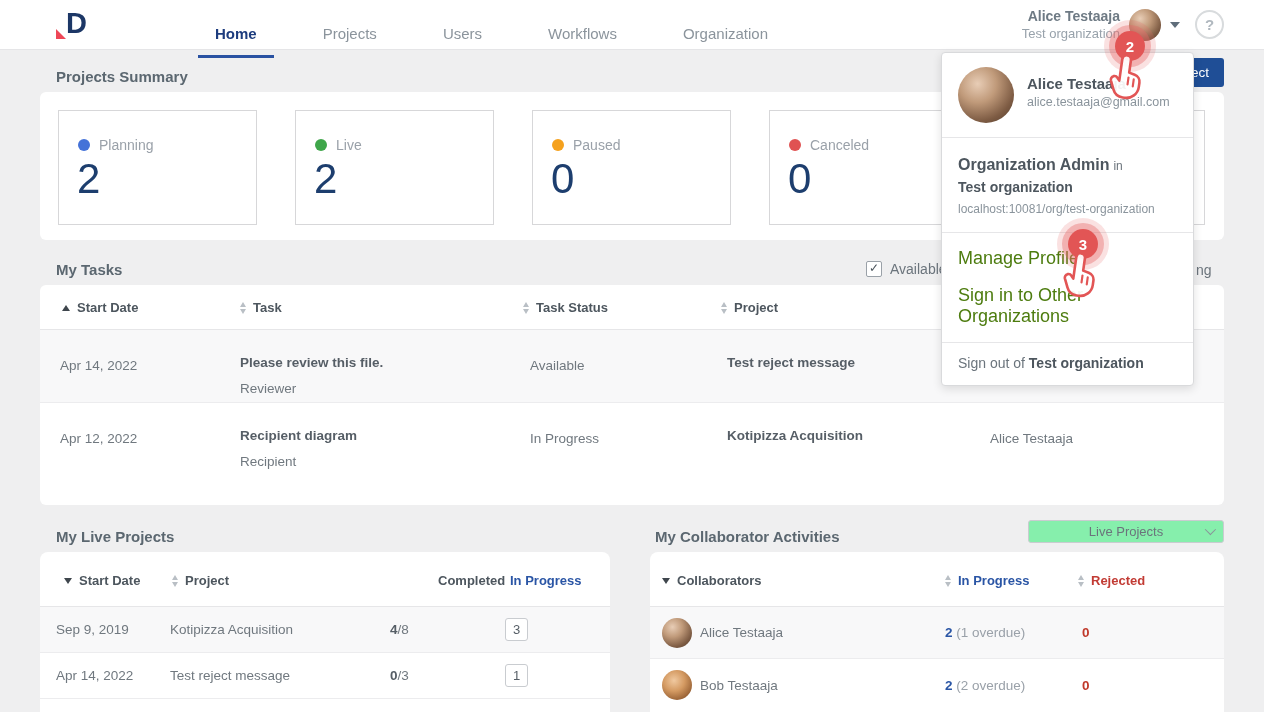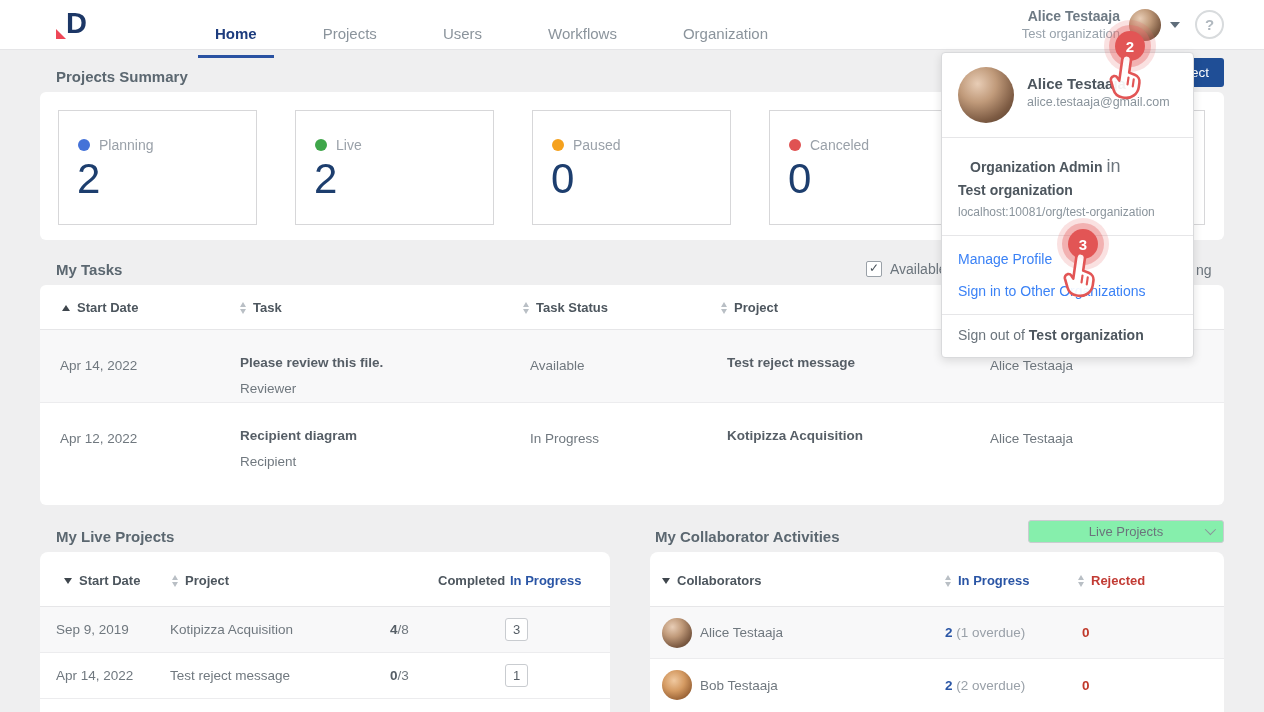--- a/index.html
+++ b/index.html
@@ -106,26 +106,26 @@
                  transform:rotate(45deg) translateY(-2px); }
   
   .user-menu { position:absolute; left:941px; top:52px; width:253px; background:#fff;
                border:1px solid #d9dadc; border-radius:4px; box-shadow:0 3px 10px rgba(0,0,0,.12); z-index:50; }
   .menu-head { display:flex; gap:13px; padding:14px 16px; border-bottom:1px solid #e6e6e8; }
   .menu-avatar { width:56px; height:56px; }
   .menu-id { padding-top:7px; line-height:1.35; }
   .menu-name { font-size:15px; font-weight:700; color:#4d565e; }
   .menu-email { font-size:12.5px; color:#8a949c; }
   .menu-org { padding:15px 16px 14px; border-bottom:1px solid #e6e6e8; line-height:1.5; }
-  .menu-role-b { font-size:14px; font-weight:700; color:#4d565e;margin-left:12px; }
-  .menu-role-in { font-size:18px; color:#6b747c; margin-left:4px; }
+  .menu-role-b { font-size:16px; font-weight:700; color:#4d565e; }
+  .menu-role-in { font-size:12px; color:#6b747c; margin-left:4px; }
   .menu-org-name { font-size:14px; font-weight:700; color:#4d565e; }
   .menu-url { font-size:12px; color:#8a949c; margin-top:2px; }
   .menu-items { padding:7px 0; border-bottom:1px solid #e6e6e8; }
-  .menu-item { padding:8px 16px; font-size:14px; color:#3b82f6; cursor:pointer; }
+  .menu-item { padding:8px 16px; font-size:18px; color:#4d7c0f; cursor:pointer; }
   .menu-signout { padding:12px 16px 14px; font-size:14px; color:#6b747c; cursor:pointer; }
   .menu-signout b { color:#4d565e; }
   
   .tut-badge { position:absolute; width:30px; height:30px; border-radius:50%; background:#e25555;
                color:#fff; font-size:15px; font-weight:700; display:flex; align-items:center;
                justify-content:center; z-index:60;
                box-shadow:0 0 0 6px rgba(231,106,106,.40), 0 0 0 11px rgba(231,106,106,.20); }
   .tut-badge-2 { left:1115px; top:31px; }
   .tut-badge-3 { left:1068px; top:229px; }
   .tut-hand { position:absolute; z-index:61; }

